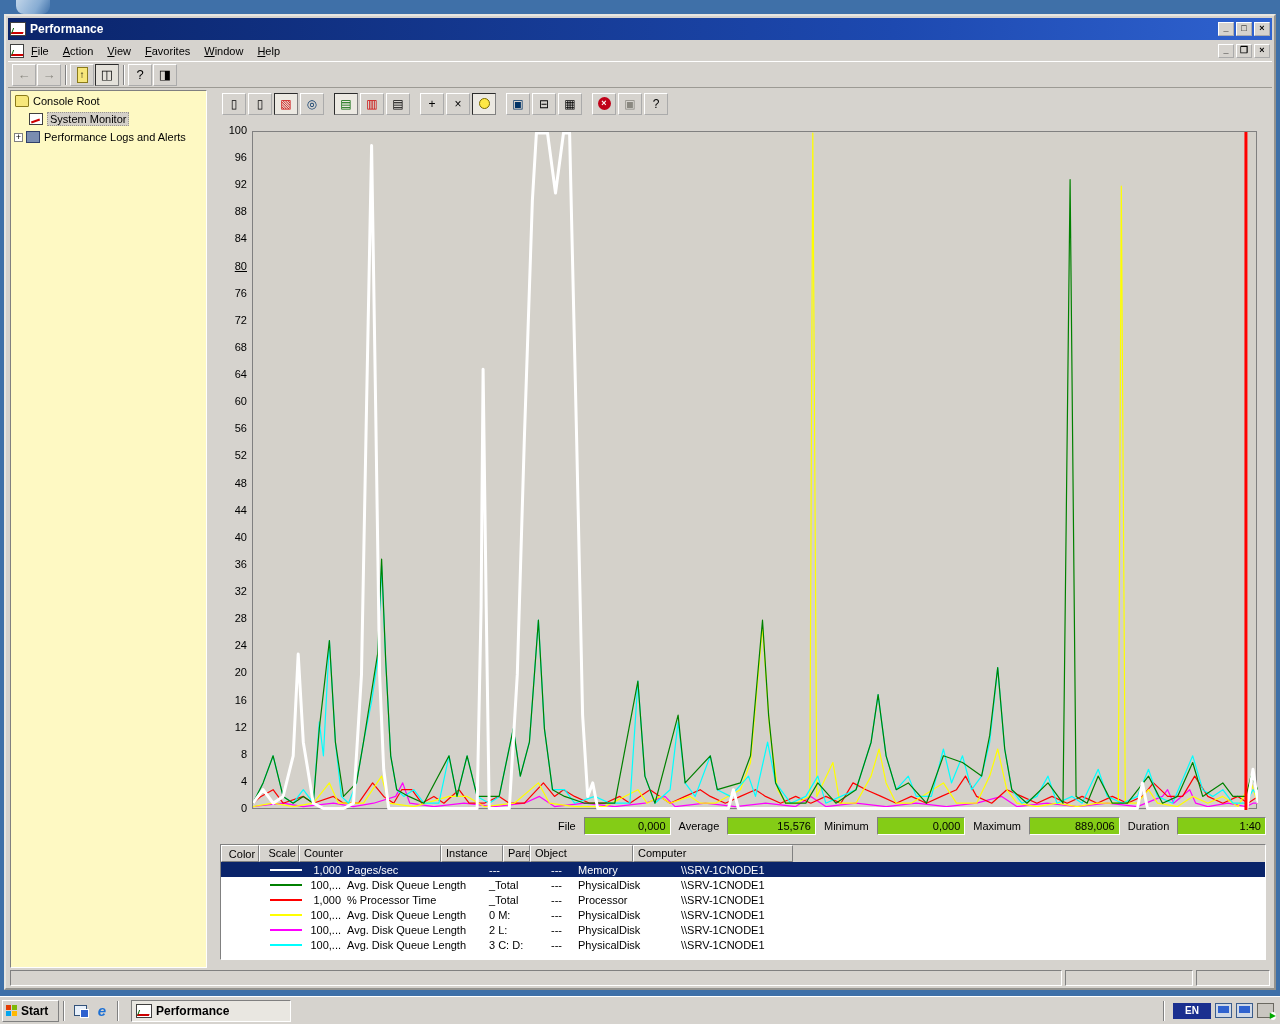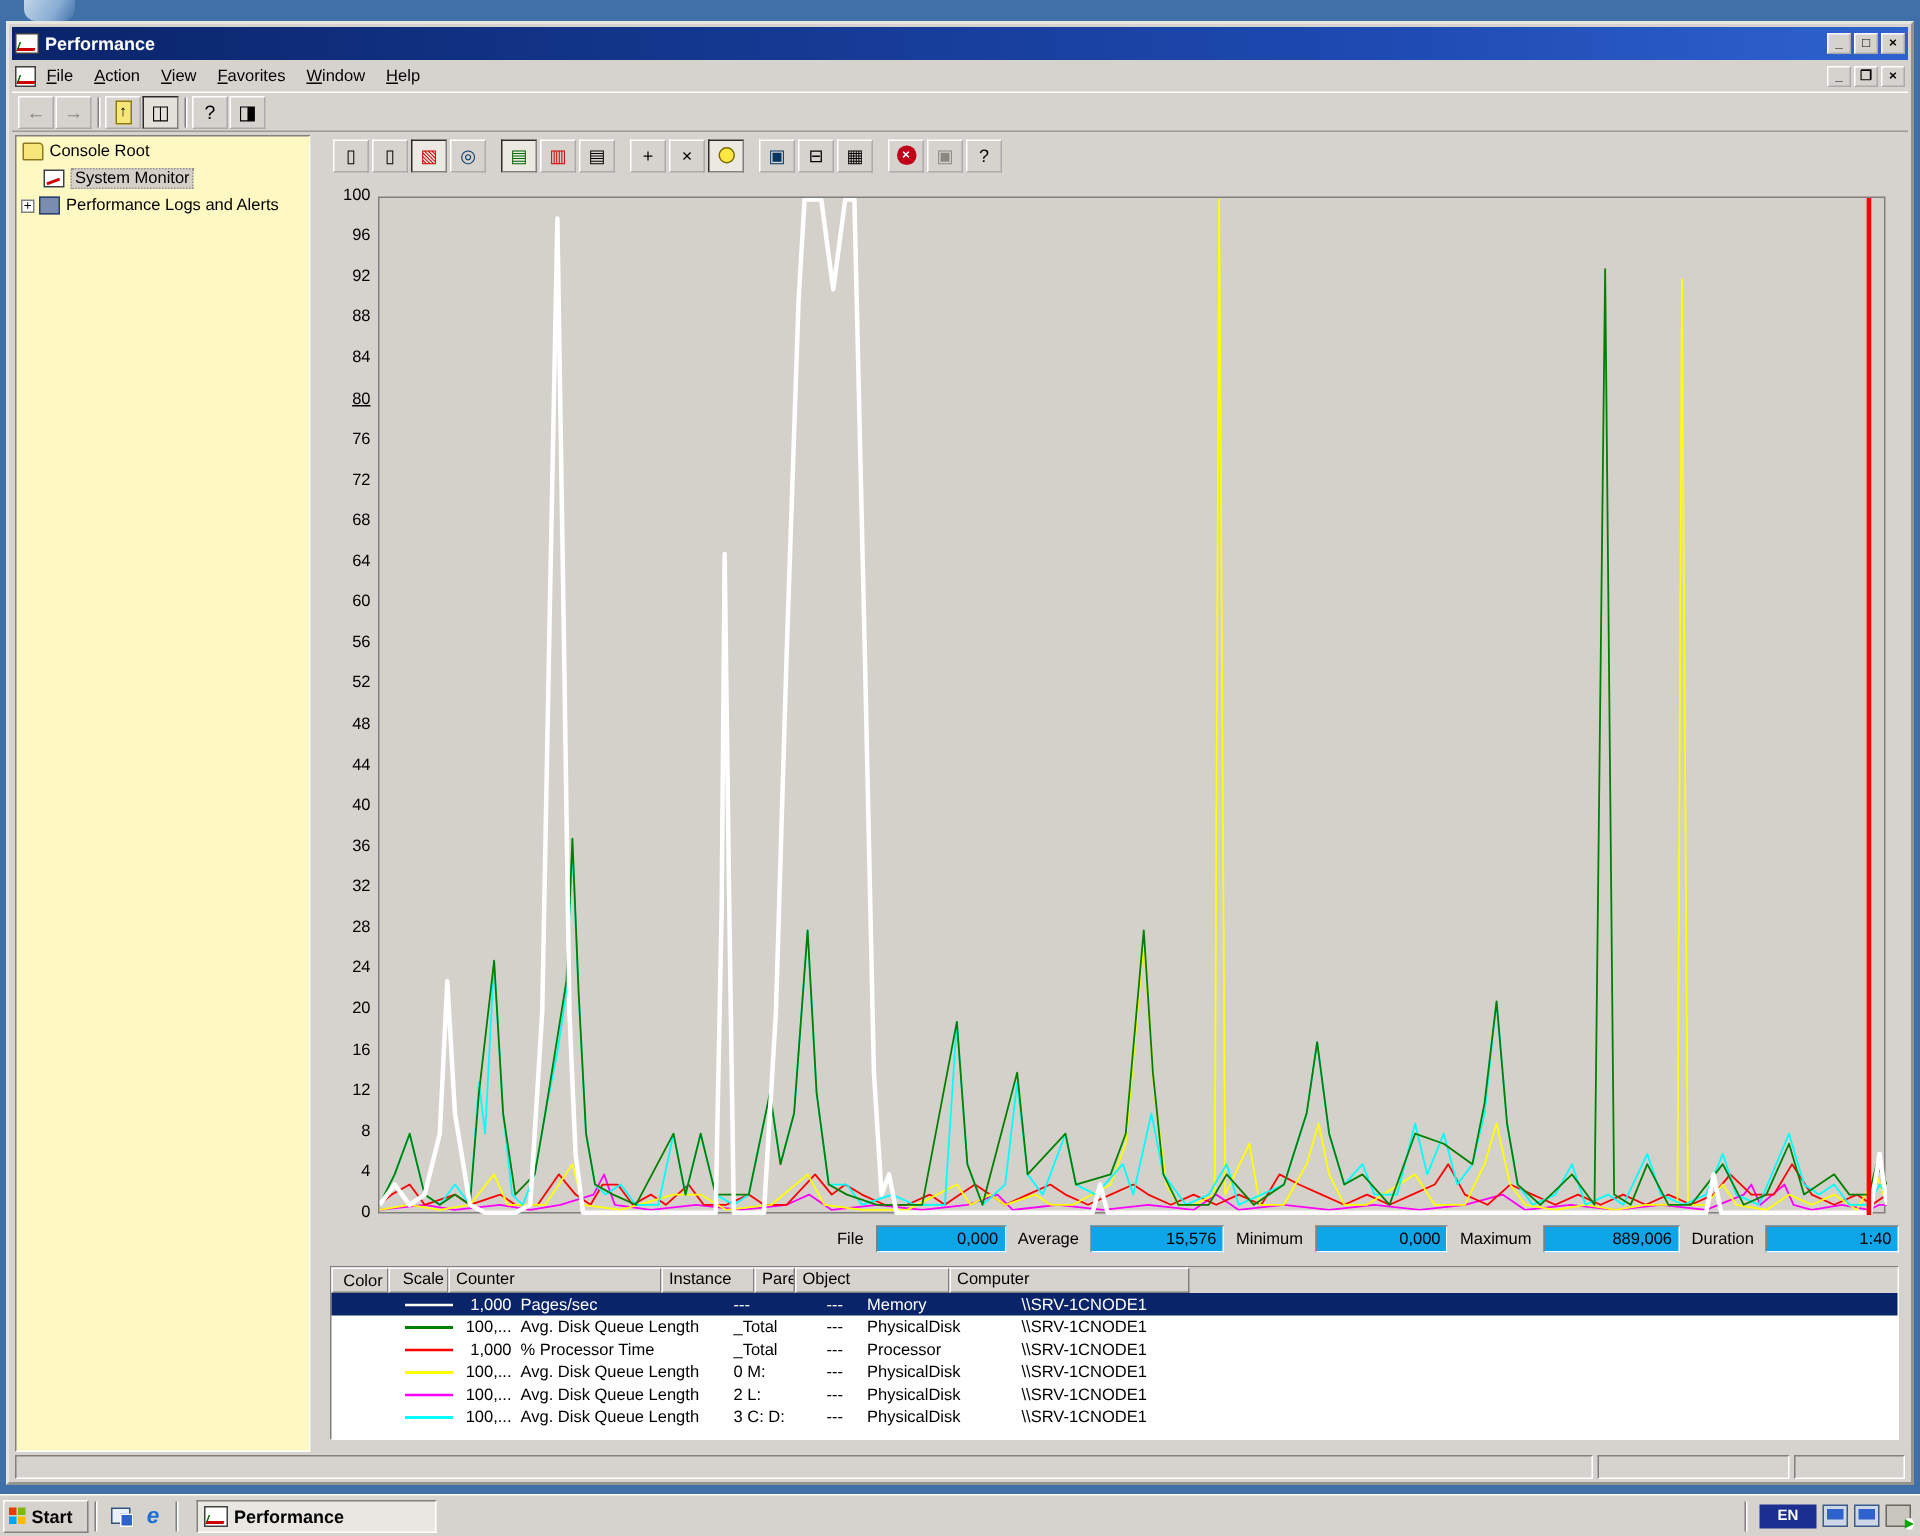--- a/index.html
+++ b/index.html
@@ -73,21 +73,21 @@
   #ylabels { position:absolute; left:0; top:43px; width:31px; height:692px; }
   .ytick { position:absolute; right:2px; width:29px; text-align:right; font-size:11px; }
   #plot { position:absolute; left:34px; top:43px; width:1005px; height:678px; background:#d4d1ca;
       border:1px solid #808080; }
   #plot svg { position:absolute; left:0; top:0; }
 
   
   #statsbar { position:absolute; left:340px; right:8px; top:728px; height:20px;
       display:flex; align-items:center; justify-content:flex-end; gap:8px; }
   .stat-label { font-size:11px; }
-  .stat-box { height:18px; background:#0ea5e9; text-align:right; padding:2px 4px 0 2px; font-size:11px; }
+  .stat-box { height:18px; background:#84cc16; text-align:right; padding:2px 4px 0 2px; font-size:11px; }
 
   
   #legend { position:absolute; left:2px; right:8px; top:756px; height:116px; background:#fff; }
   #legend-head { display:flex; height:17px; background:#d6d3ce; }
   .lh-cell { padding:1px 0 0 4px; font-size:11px; overflow:hidden; white-space:nowrap; }
   .lg-row { display:flex; height:15px; align-items:center; white-space:nowrap;padding-left:44px; }
   .lg-row.selected { background:#0a246a; color:#fff; }
   .lg-cell { padding-left:4px; overflow:hidden; font-size:11px; }
   .c-color { width:38px; flex:none; display:flex; align-items:center; justify-content:center; }
   .c-scale { width:40px; flex:none; text-align:right; padding-right:2px; }

